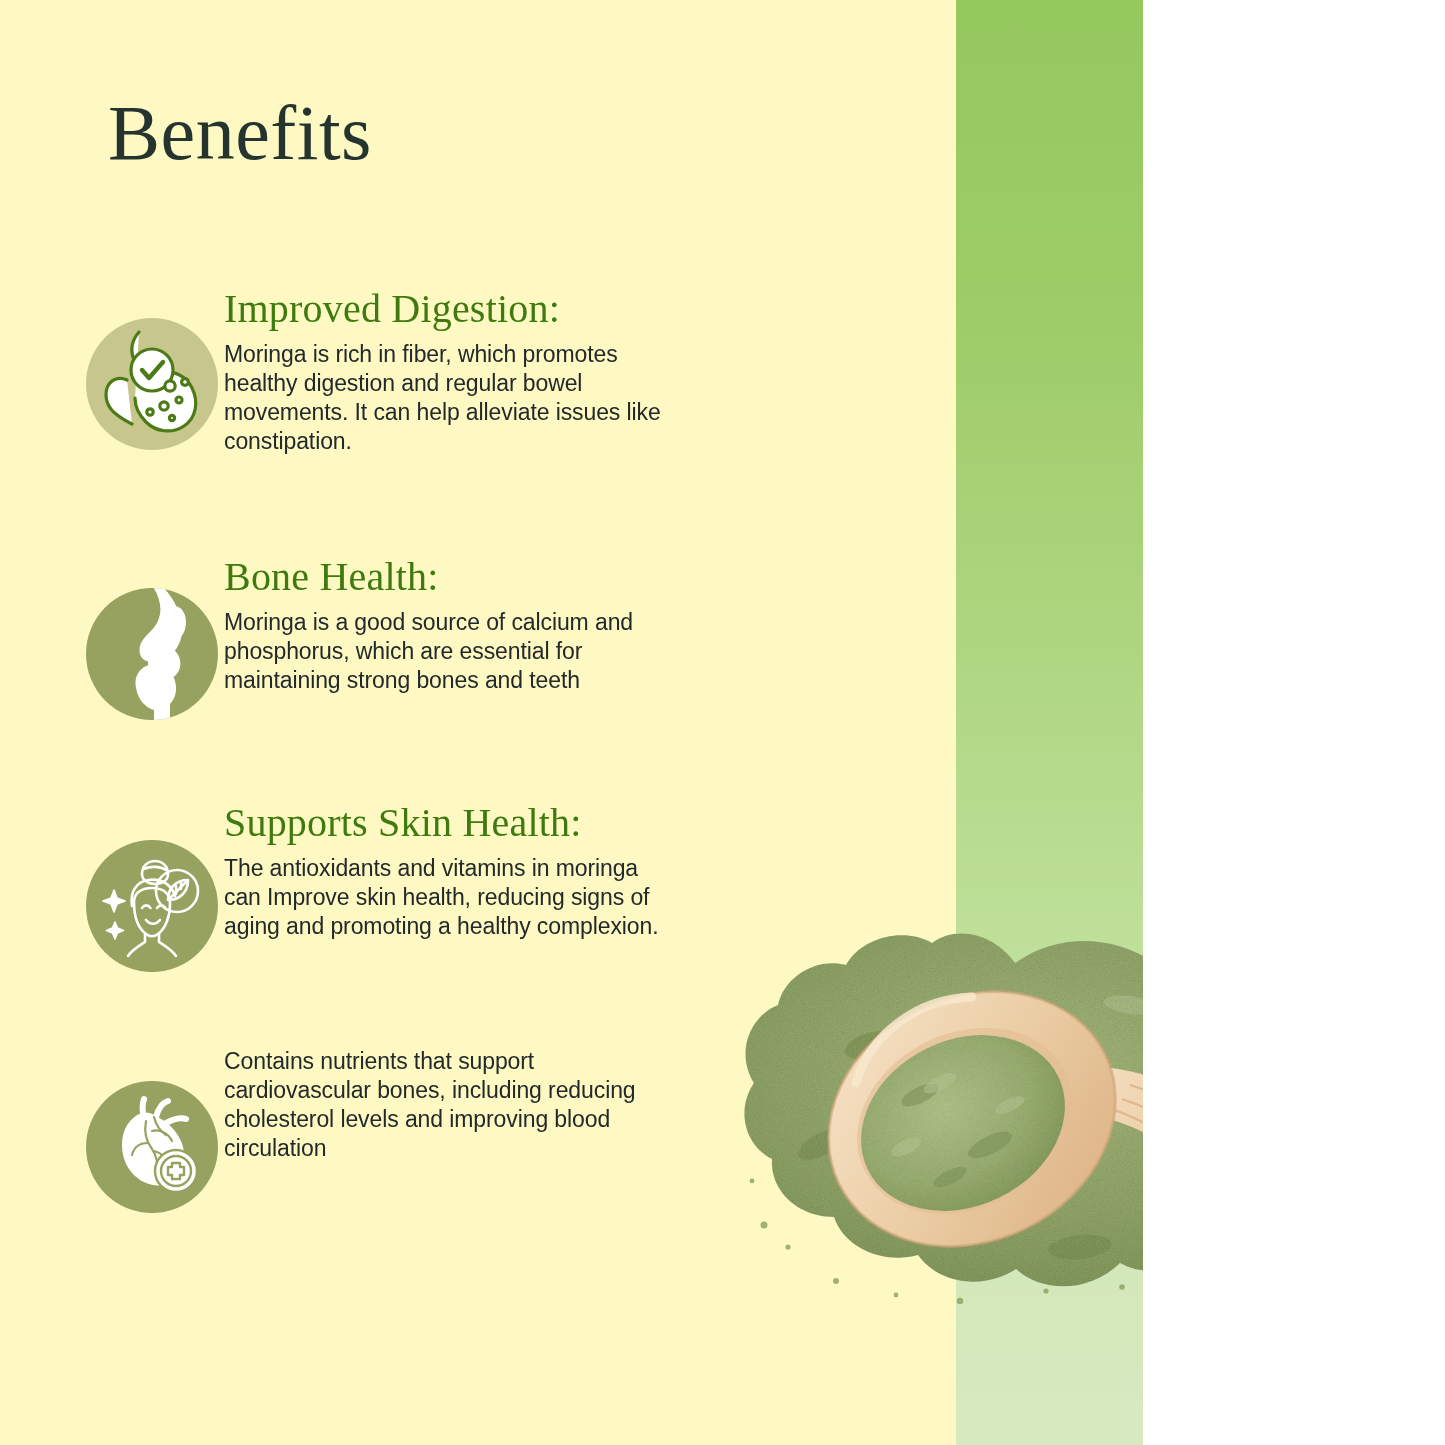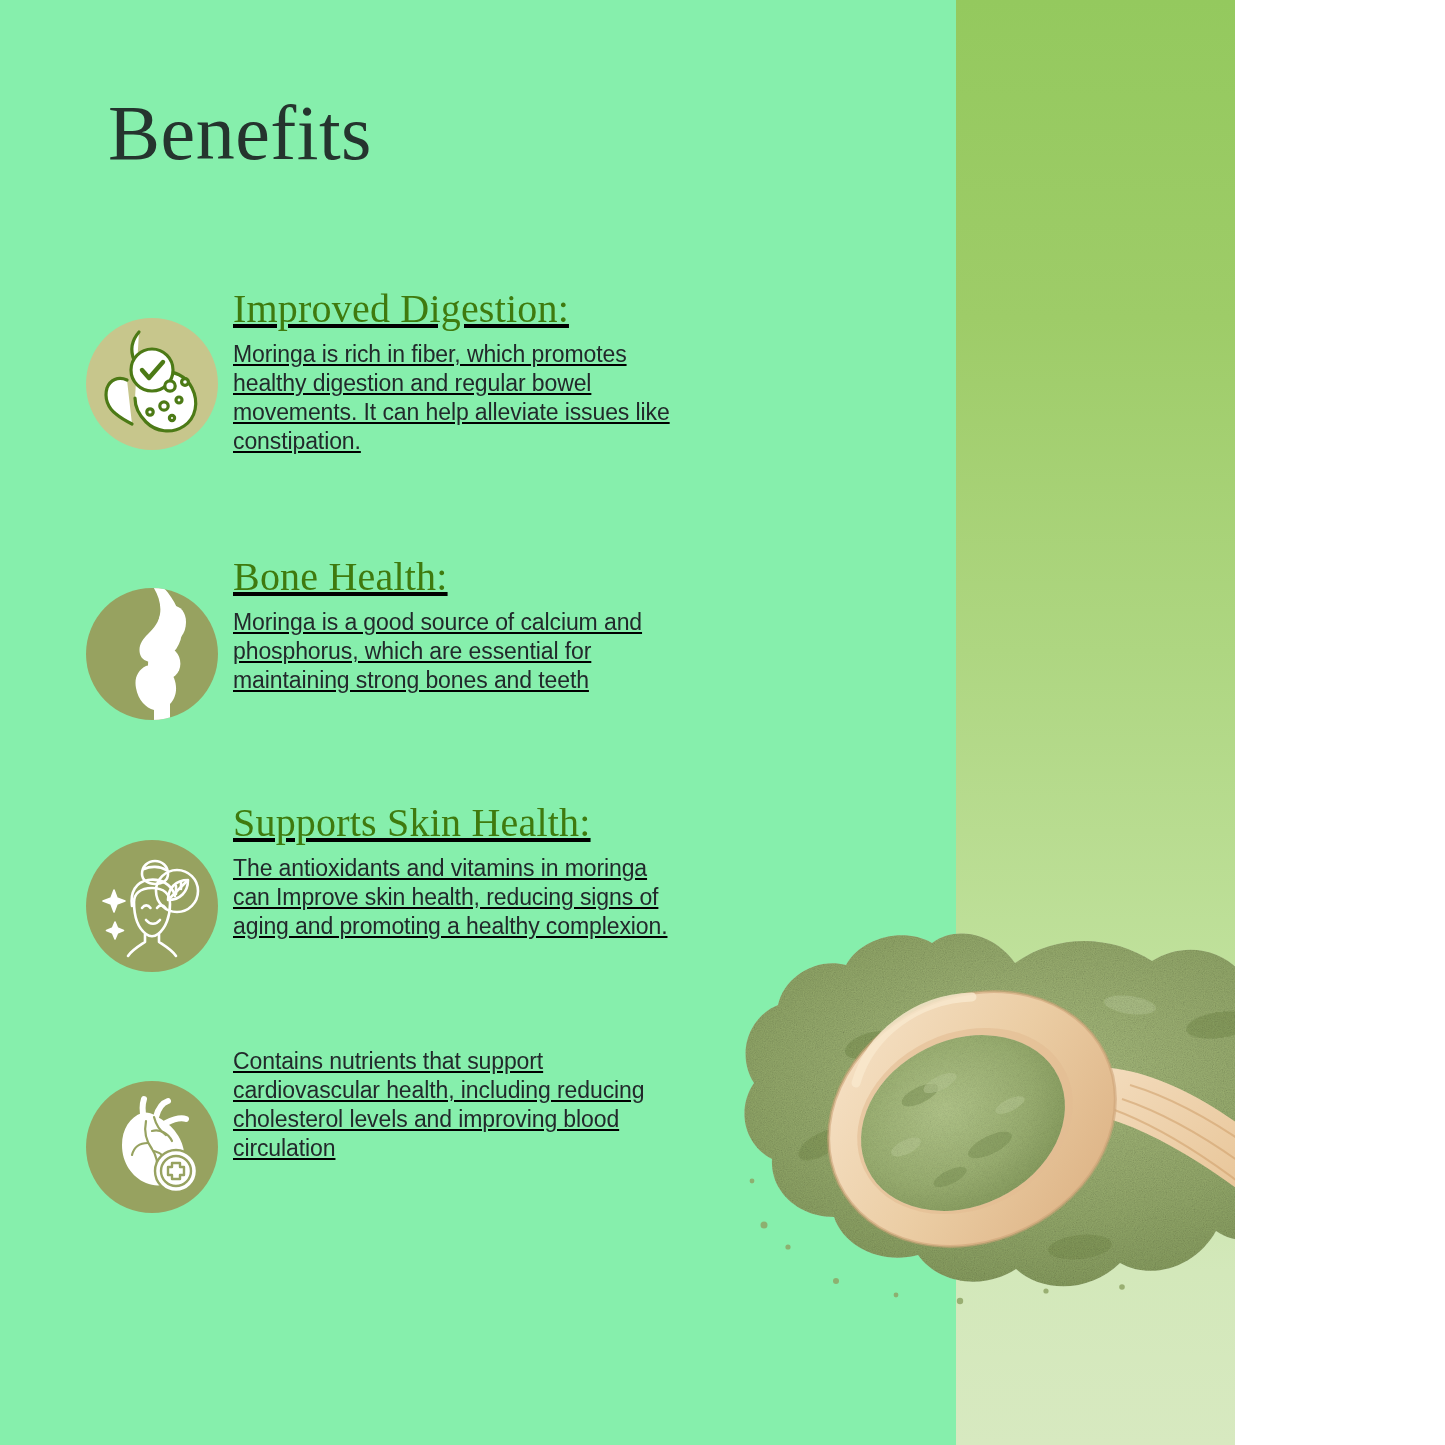--- a/index.html
+++ b/index.html
@@ -7,22 +7,22 @@
 
   html, body {
     width:1445px; height:1445px;
     background:#ffffff;
     font-family:"Liberation Sans", sans-serif;
     overflow:hidden;
   }
 
   #poster {
     position:relative;
-    width:1235px; height:1445px;
-    background:#86efac;
+    width:1143px; height:1445px;
+    background:#fef9c3;
     overflow:hidden;
   }
 
   
   .green-panel {
     position:absolute;
     left:956px; top:0;
     width:489px; height:1445px;
     background:linear-gradient(180deg,
         #94c95e 0%,
@@ -62,24 +62,23 @@
   }
 
   .benefit-icon {
     flex:0 0 auto;
     width:140px; height:140px;
     position:relative;
   }
   .benefit-icon svg { display:block; width:140px; height:140px; }
 
   .benefit-text {
-    margin-left:11px;
+    margin-left:2px;
     width:455px;
     padding-top:2px;
-    text-decoration:underline;
   }
 
   .benefit-heading {
     font-family:"Liberation Serif", serif;
     font-weight:400;
     font-size:40px;
     line-height:1.05;
     color:#3f7a0e;
     letter-spacing:0.2px;
     margin-bottom:10px;
@@ -248,21 +247,21 @@
             <path d="M72 40 C 74 48 78 54 84 58"></path>
           </g>
 
           <circle cx="94" cy="94" r="21" fill="#ffffff"></circle>
           <circle cx="94" cy="94" r="21" fill="none" stroke="#97a260" stroke-width="2.4"></circle>
           <circle cx="94" cy="94" r="15" fill="none" stroke="#97a260" stroke-width="2.4"></circle>
           <path d="M90 86 h8 v4 h4 v8 h-4 v4 h-8 v-4 h-4 v-8 h4 Z" fill="none" stroke="#97a260" stroke-width="2.4" stroke-linejoin="round"></path>
         </svg>
       </div>
       <div class="benefit-text">
-        <div class="benefit-body">Contains nutrients that support cardiovascular health, including reducing cholesterol levels and improving blood circulation</div>
+        <div class="benefit-body">Contains nutrients that support cardiovascular bones, including reducing cholesterol levels and improving blood circulation</div>
       </div>
     </div>
 
   </div>
 
   <div class="photo">
     <svg viewBox="0 0 785 550" xmlns="http://www.w3.org/2000/svg">
       <defs>
         <radialGradient id="powderG" cx="45%" cy="40%" r="75%">
           <stop offset="0%" stop-color="#a8bb7e"></stop>

